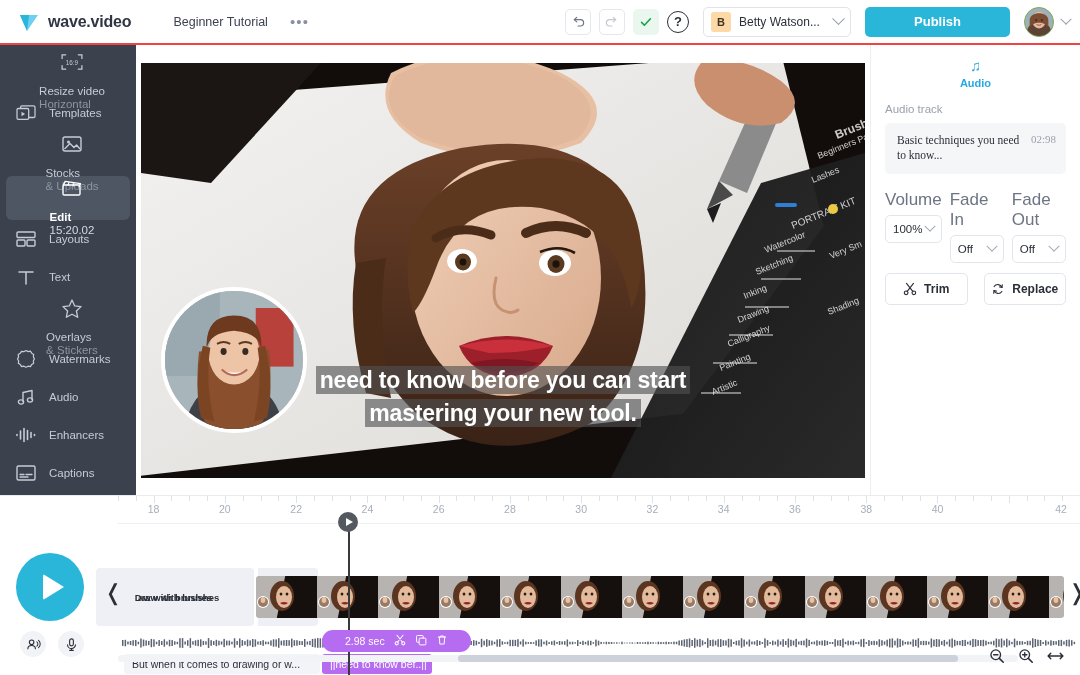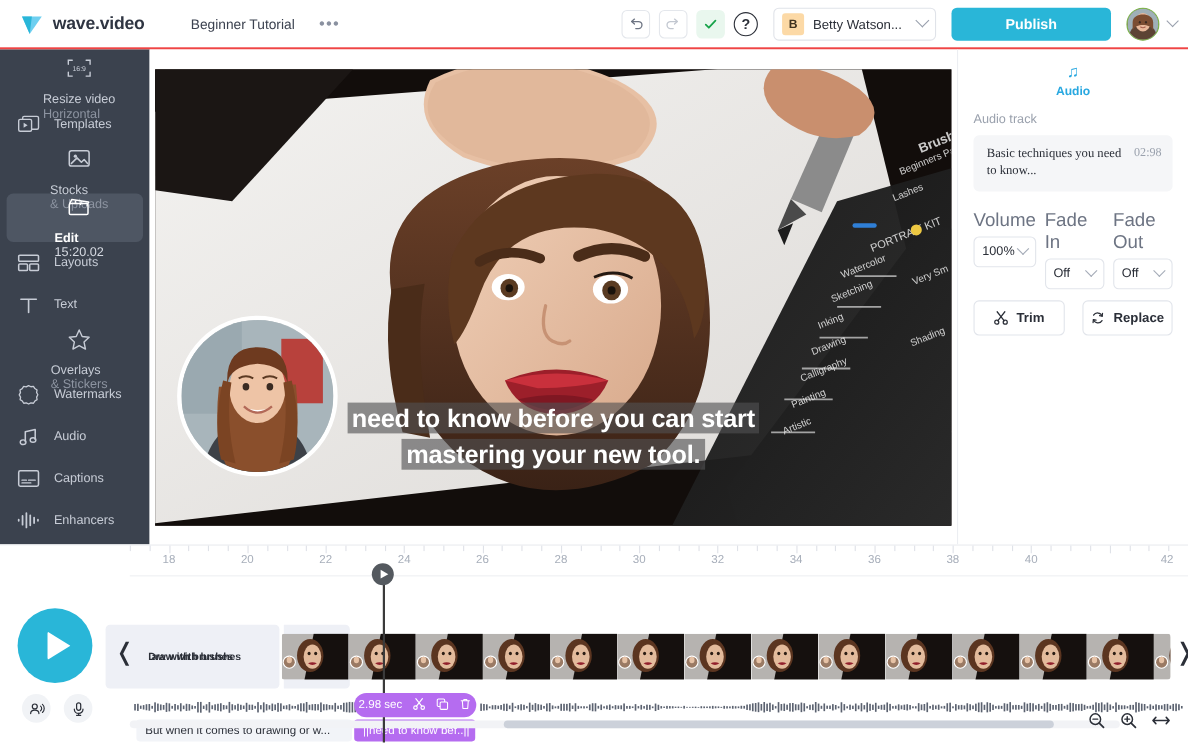--- a/index.html
+++ b/index.html
@@ -185,21 +185,21 @@
   .wave-row { position: absolute; left: 0; top: 108px; width: 100%; height: 22px; }
   .cap-row { position: absolute; left: 0; top: 130px; width: 100%; height: 22px; }
   .cap-box {
     position: absolute; height: 20px; border-radius: 3px; background: #f2f4f8;
     display: flex; align-items: center; padding: 0 8px; font-size: 10.5px; color: #2b2f38;
     white-space: nowrap; overflow: hidden;
   }
   .cap-box.sel { background: #b56cf0; color: #fff; font-weight: 400; }
   .sel-toolbar {
     position: absolute; height: 22px; border-radius: 11px; background: #b56cf0;
-    display: flex; align-items: center; gap: 9px; padding: 0 4px; color: #fff; font-size: 10.5px;
+    display: flex; align-items: center; gap: 9px; padding: 0 23px; color: #fff; font-size: 10.5px;
     z-index: 6;
     text-align: center;
   }
   .playhead { position: absolute; top: 0; width: 1.5px; background: #3a3a3a; z-index: 5; }
   .playhead-knob {
     position: absolute; top: 0; width: 20px; height: 20px; border-radius: 50%;
     background: #54595f; display: flex; align-items: center; justify-content: center; z-index: 7;
   }
   .ph-tri { width:0;height:0;border-left:7px solid #fff;border-top:4.5px solid transparent;border-bottom:4.5px solid transparent;margin-left:2px; }
   .grip { position: absolute; color: #2b2f38; font-size: 22px; line-height: 22px; }
@@ -387,38 +387,38 @@
             <ellipse cx="14" cy="13" rx="2.6" ry="2.1" stroke="#c7ccd6" stroke-width="1.3" fill="none"></ellipse>
           </svg>
       </span>
       <span class="side-txt">
         <span class="l1">Audio</span>
       </span>
     </div>
 
     <div class="side-item">
       <span class="side-ic">
+        <svg width="24" height="20" viewBox="0 0 24 20">
+            <path d="M3 10.5v-1M6.5 14V6M10 16.5V3.5M13.5 14.5V5.5M17 12.5V7.5M20.5 10.5v-1" stroke="#c7ccd6" stroke-width="1.6" stroke-linecap="round"></path>
+          </svg>
+      </span>
+      <span class="side-txt">
+        <span class="l1">Enhancers</span>
+      </span>
+    </div>
+
+    <div class="side-item">
+      <span class="side-ic">
         <svg width="22" height="18" viewBox="0 0 22 18">
             <rect x="2" y="2" width="18" height="14" rx="1.5" stroke="#c7ccd6" stroke-width="1.4" fill="none"></rect>
             <path d="M5 10.5h4M11 10.5h6M5 13h8" stroke="#c7ccd6" stroke-width="1.3" stroke-linecap="round"></path>
           </svg>
       </span>
       <span class="side-txt">
         <span class="l1">Captions</span>
-      </span>
-    </div>
-
-    <div class="side-item">
-      <span class="side-ic">
-        <svg width="24" height="20" viewBox="0 0 24 20">
-            <path d="M3 10.5v-1M6.5 14V6M10 16.5V3.5M13.5 14.5V5.5M17 12.5V7.5M20.5 10.5v-1" stroke="#c7ccd6" stroke-width="1.6" stroke-linecap="round"></path>
-          </svg>
-      </span>
-      <span class="side-txt">
-        <span class="l1">Enhancers</span>
       </span>
     </div>
   </div>
 
   <div class="canvas-area">
     <div class="video-frame">
       <svg class="vf-bg" viewBox="0 0 724 415" preserveAspectRatio="none">
         <defs>
           <linearGradient id="paper" x1="0" y1="0" x2="1" y2="1">
             <stop offset="0" stop-color="#f4f3f1"></stop>

